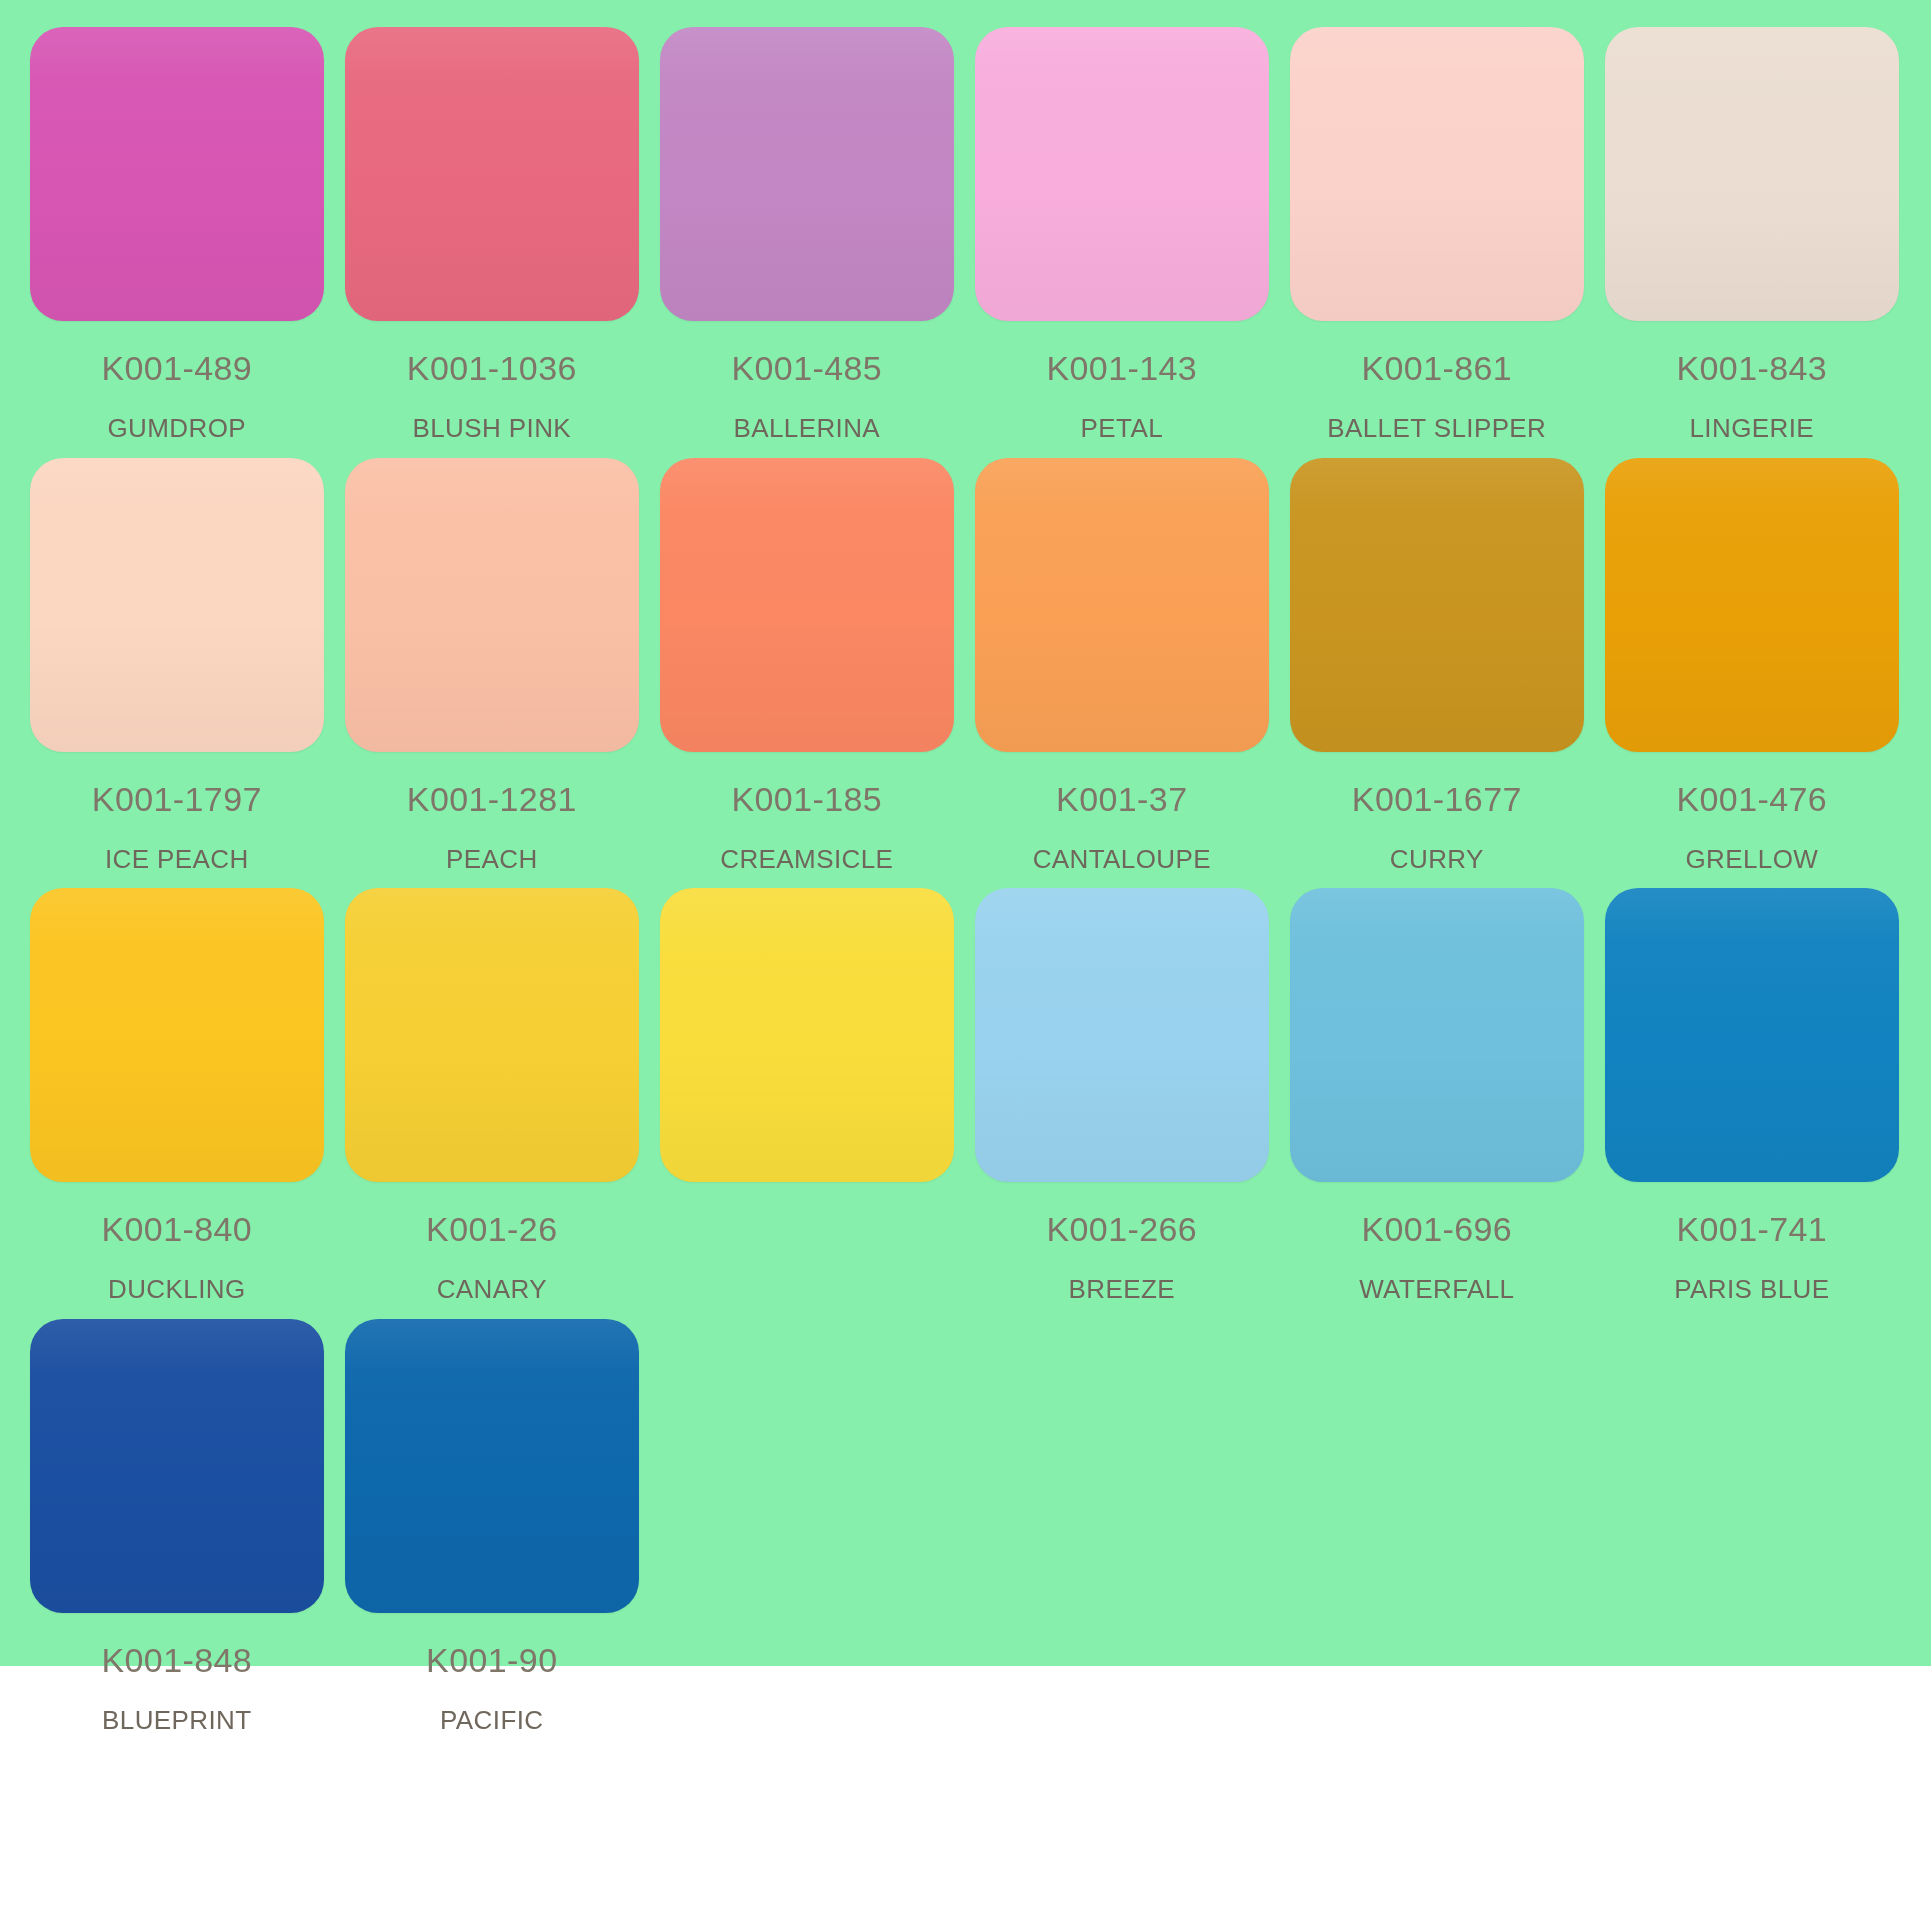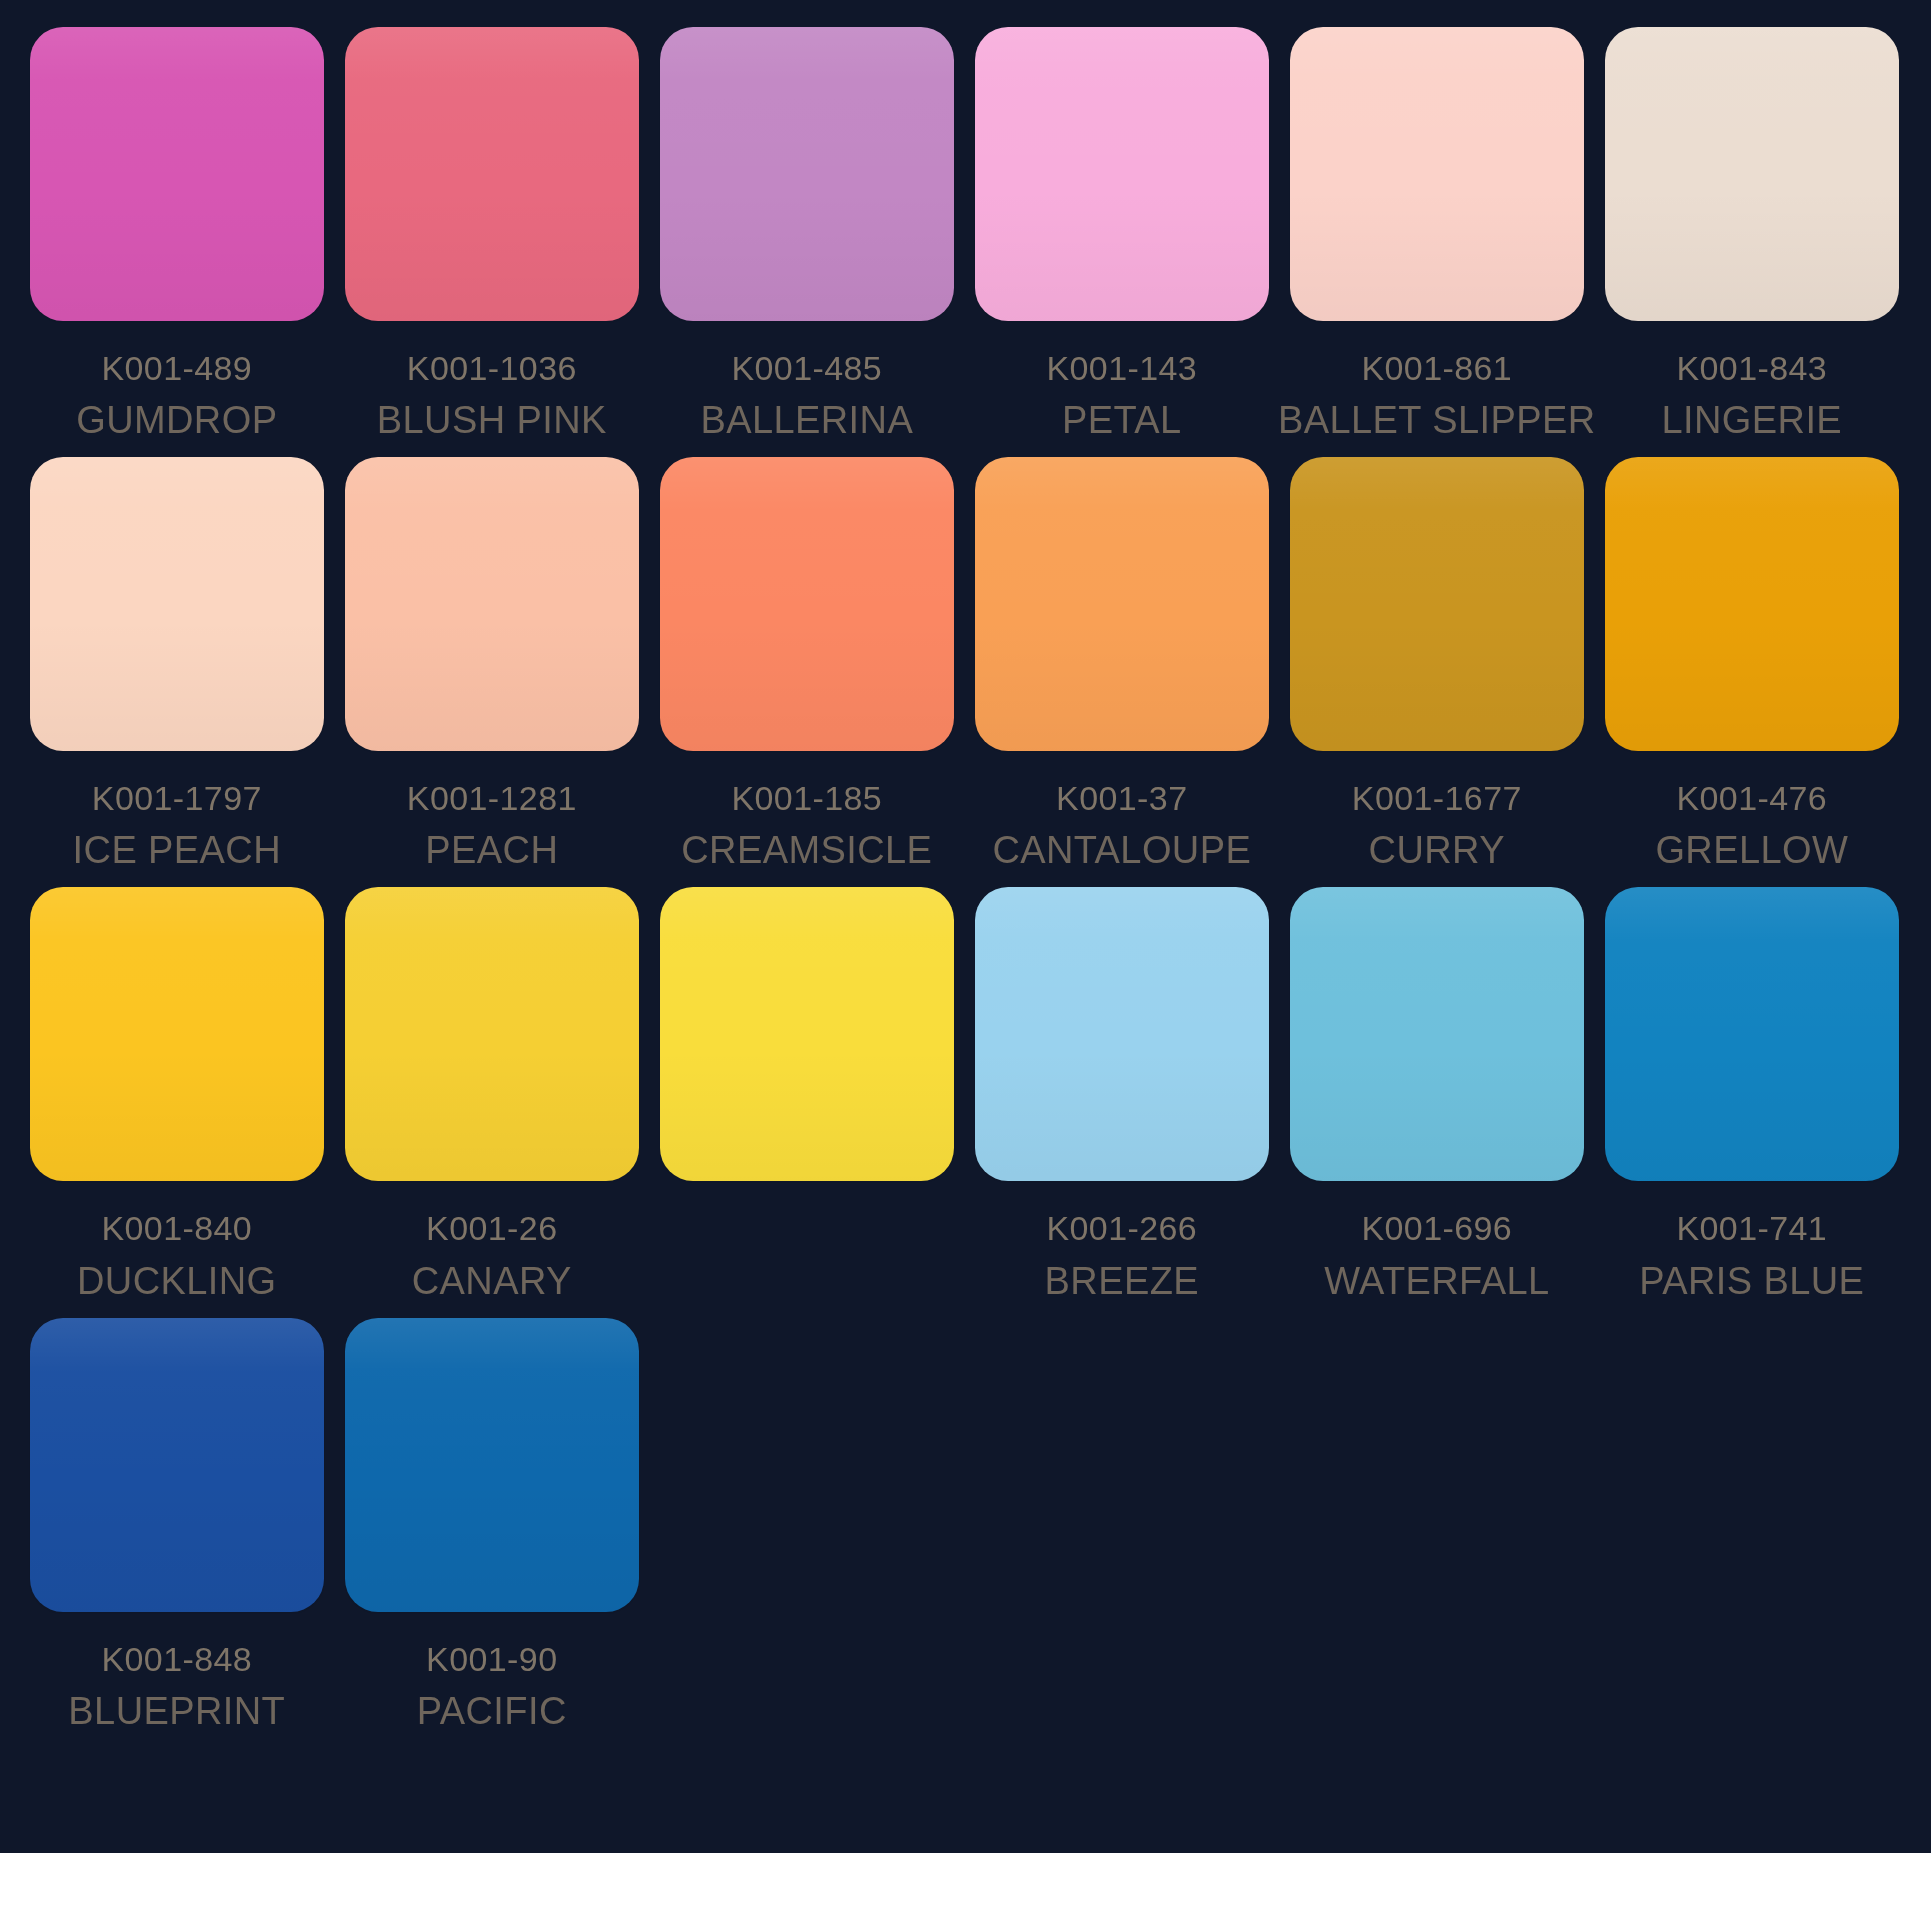--- a/index.html
+++ b/index.html
@@ -11,23 +11,23 @@
   body {
     width: 1931px;
     height: 1931px;
     font-family: "Liberation Sans", sans-serif;
     -webkit-font-smoothing: antialiased;
   }
 
   #swatch-sheet {
     box-sizing: border-box;
     width: 1931px;
-    height: 1853px;
+    height: 1666px;
     padding: 27px 19.3px 0 19.3px;
-    background: #0f172a;
+    background: #86efac;
   }
 
   .swatch-row {
     display: flex;
     flex-direction: row;
     justify-content: flex-start;
     align-items: flex-start;
     width: 1892px;
     margin: 0 0 11.6px 0;
   }
@@ -68,22 +68,22 @@
 
   .swatch-code {
     display: block;
     color: #7f7568;
     font-size: 34px;
   }
 
   .swatch-name {
     display: block;
     color: #6f665c;
-    font-size: 38px;
-    margin-top: 6px;
+    font-size: 26px;
+    margin-top: 22px;
   }
 </style>
 </head>
 <body>
 
 <div id="swatch-sheet">
     <div class="swatch-row">
       <div class="swatch-cell">
         <div class="swatch-chip" style="background-color: rgb(215, 86, 179);"></div>
         <div class="swatch-caption">

